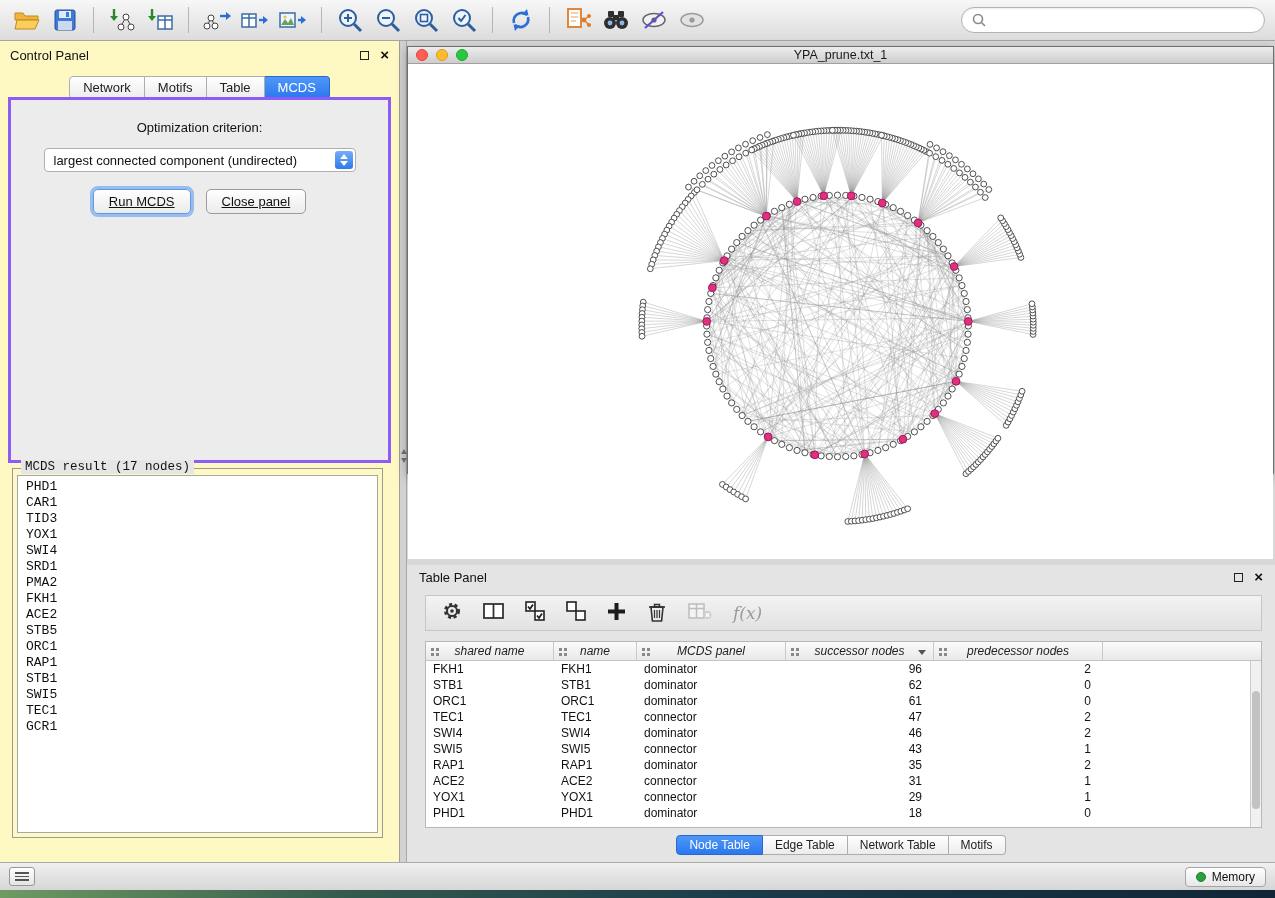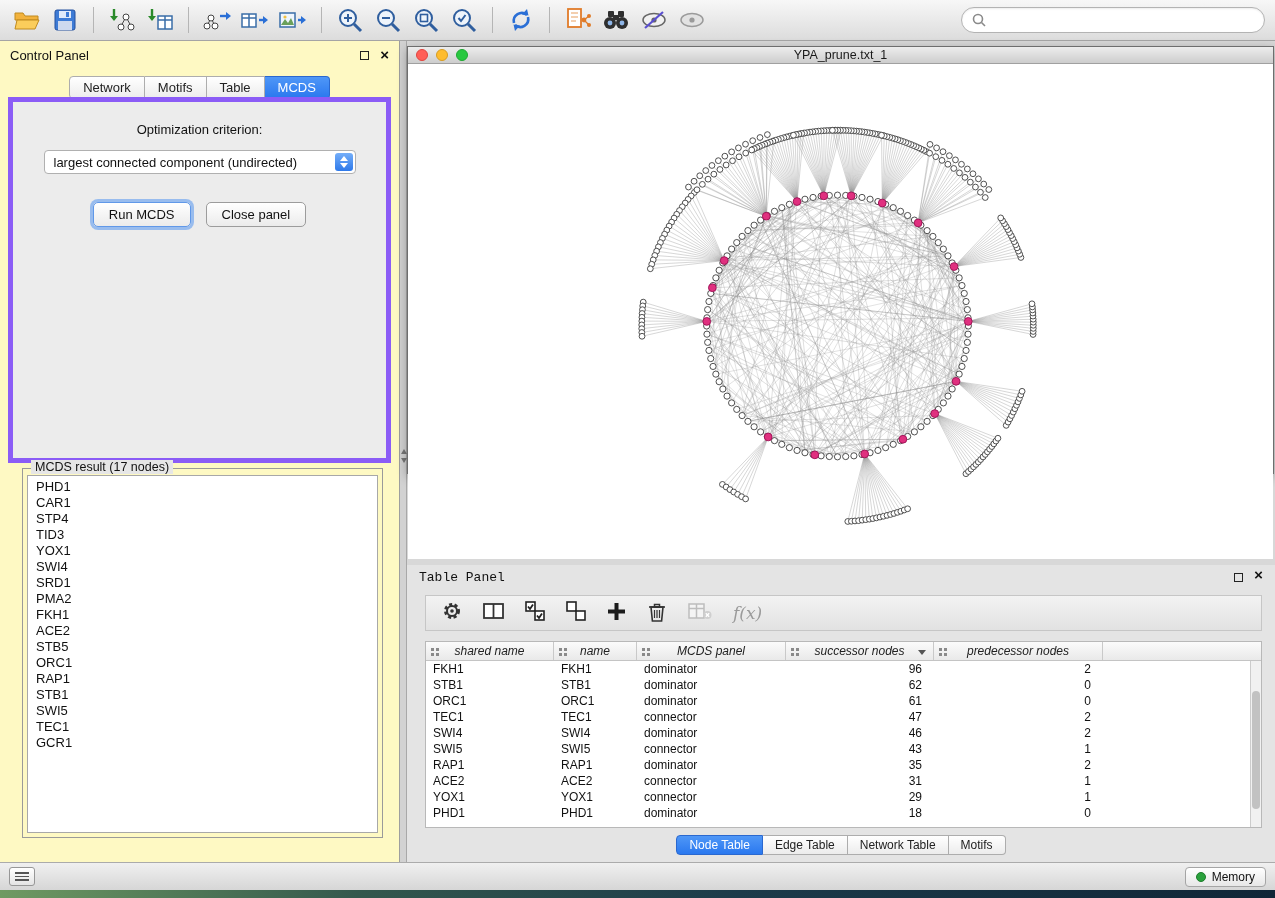--- a/index.html
+++ b/index.html
@@ -26,33 +26,33 @@
   .win-btns{margin-left:auto;display:flex;gap:11px;align-items:center;}
   .float-ic{width:9px;height:9px;border:1.5px solid #222;display:inline-block;}
   .close-ic{font-size:15px;font-weight:bold;line-height:10px;color:#111;}
   .seg-tabs{display:flex;justify-content:center;}
   .cp-tabs{margin-top:7px;}
   .seg-tab{font-size:13px;padding:3px 13px;background:linear-gradient(#ffffff,#ececec);
     border:1px solid #adadad;border-left:none;color:#222;cursor:default;}
   .seg-tab:first-child{border-left:1px solid #adadad;border-radius:4px 0 0 4px;}
   .seg-tab:last-child{border-radius:0 4px 4px 0;}
   .seg-tab.selected{background:linear-gradient(#4f97f7,#2a78ef);color:#fff;border-color:#2a68cf;}
-  .tab-content{position:absolute;left:8px;right:8px;top:56px;height:366px;background:#ececec;border:5px solid #8b5cf6;}
+  .tab-content{position:absolute;left:8px;right:8px;top:56px;height:366px;background:#ececec;border:3px solid #8b5cf6;}
   .opt-label{text-align:center;margin-top:20px;font-size:13px;}
   .dropdown{margin:13px auto 0;width:312px;height:24px;background:#fff;border:1px solid #b0b0b0;border-radius:4px;
     display:flex;align-items:center;font-size:13px;padding-left:9px;position:relative;}
   .dd-stepper{position:absolute;right:2px;top:2px;bottom:2px;width:18px;border-radius:3px;
     background:linear-gradient(#74aef9,#2e79ea);display:flex;flex-direction:column;align-items:center;justify-content:center;gap:2px;}
   .tri-up{width:0;height:0;border-left:4px solid transparent;border-right:4px solid transparent;border-bottom:5px solid #fff;}
   .tri-dn{width:0;height:0;border-left:4px solid transparent;border-right:4px solid transparent;border-top:5px solid #fff;}
-  .btn-row{display:flex;justify-content:center;gap:15px;margin-top:28px;}
+  .btn-row{display:flex;justify-content:center;gap:15px;margin-top:17px;text-decoration:underline;}
   .btn{font-size:13px;padding:4px 15px;background:linear-gradient(#ffffff,#ebebeb);
     border:1px solid #9c9c9c;border-radius:5px;color:#111;}
   .btn.focused{box-shadow:0 0 0 3px rgba(96,156,240,.6);border-color:#6098e8;}
-  .result-group{position:absolute;left:22px;right:16px;top:427px;height:370px;border:1px solid #9a9a9a;}
+  .result-group{position:absolute;left:12px;right:16px;top:427px;height:370px;border:1px solid #9a9a9a;font-family:Liberation Mono, monospace;}
   .result-legend{position:absolute;top:-9px;left:8px;background:#e6e6e6;font-size:12.5px;padding:0 4px;}
   .result-list{position:absolute;left:4px;right:4px;top:6px;bottom:4px;background:#fff;border:1px solid #a8a8a8;
     overflow:hidden;padding:3px 0 0 8px;font-size:13px;line-height:16px;}
   .mcds-item{height:16px;}
 
   
   .splitter{position:absolute;left:400px;top:41px;width:7px;bottom:36px;background:#d2d2d2;border-right:1px solid #a8a8a8;}
   .split-arrows{position:absolute;top:408px;left:0;width:7px;display:flex;flex-direction:column;gap:4px;align-items:center;}
   .sa-up{width:0;height:0;border-left:3px solid transparent;border-right:3px solid transparent;border-bottom:5px solid #777;}
   .sa-dn{width:0;height:0;border-left:3px solid transparent;border-right:3px solid transparent;border-top:5px solid #777;}
@@ -64,21 +64,21 @@
     position:relative;display:flex;align-items:center;justify-content:center;font-size:12.5px;color:#1a1a1a;}
   .traffic{position:absolute;left:8px;top:2px;display:flex;gap:8px;}
   .light{width:12px;height:12px;border-radius:50%;}
   .light.red{background:#ff5f57;border:1px solid #e0443e;}
   .light.yellow{background:#febc2e;border:1px solid #d89c20;}
   .light.green{background:#28c840;border:1px solid #1ea832;}
   .nw-canvas{width:100%;height:495px;display:block;background:#fff;}
 
   
   .table-panel{position:absolute;left:407px;top:565px;right:0;bottom:36px;background:#e4e4e4;}
-  .tp-header{height:24px;display:flex;align-items:center;padding:0 12px;font-size:13px;font-family:Liberation Mono, monospace;}
+  .tp-header{height:24px;display:flex;align-items:center;padding:0 12px;font-size:13px;}
   .tp-toolbar{margin:6px 13px 0 18px;height:36px;background:linear-gradient(#f3f3f3,#e2e2e2);
     border:1px solid #c6c6c6;display:flex;align-items:center;gap:21px;padding:0 16px;}
   .fx-label{font-family:"DejaVu Serif", serif;font-style:italic;font-size:17px;color:#9a9a9a;}
   .tp-table{position:absolute;left:18px;right:13px;top:76px;bottom:34px;background:#fff;border:1px solid #b8b8b8;overflow:hidden;}
   .thead{display:flex;height:19px;background:linear-gradient(#fbfbfb,#e9e9e9);border-bottom:1px solid #c4c4c4;}
   .th{position:relative;display:flex;align-items:center;justify-content:center;font-size:12px;color:#222;
     border-right:1px solid #c9c9c9;flex-shrink:0;font-style:italic;}
   .th.filler{flex:1;border-right:none;}
   .sort-ic{position:absolute;left:5px;top:6px;width:3px;height:3px;background:#8a8a8a;
     box-shadow:5px 0 0 #8a8a8a,0 5px 0 #8a8a8a,5px 5px 0 #8a8a8a;}
@@ -279,21 +279,20 @@
     <div class="btn-row">
       <button class="btn focused">Run MCDS</button>
       <button class="btn">Close panel</button>
     </div>
   </div>
   <div class="result-group">
     <span class="result-legend">MCDS result (17 nodes)</span>
     <div class="result-list">
         <div class="mcds-item">PHD1</div>
         <div class="mcds-item">CAR1</div>
-        <div class="mcds-item">STP4</div>
         <div class="mcds-item">TID3</div>
         <div class="mcds-item">YOX1</div>
         <div class="mcds-item">SWI4</div>
         <div class="mcds-item">SRD1</div>
         <div class="mcds-item">PMA2</div>
         <div class="mcds-item">FKH1</div>
         <div class="mcds-item">ACE2</div>
         <div class="mcds-item">STB5</div>
         <div class="mcds-item">ORC1</div>
         <div class="mcds-item">RAP1</div>

